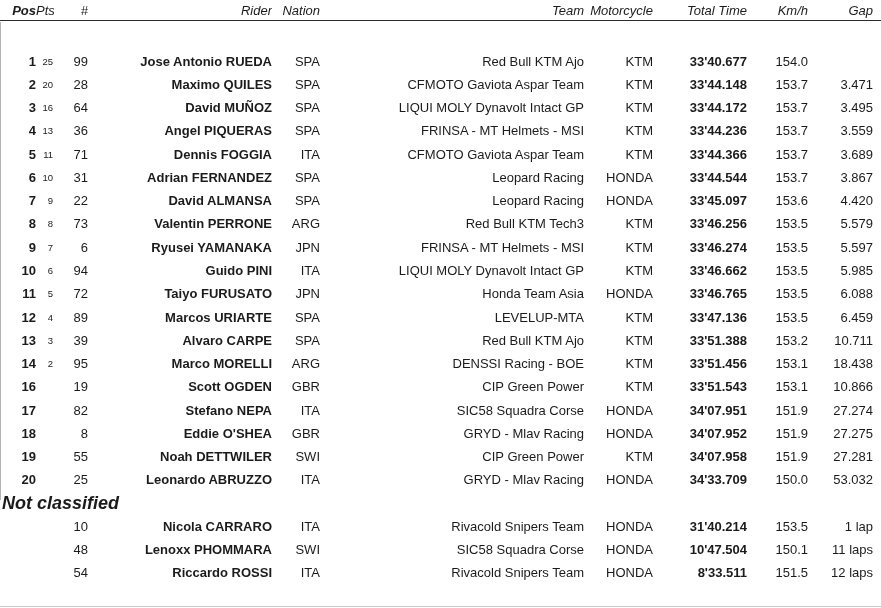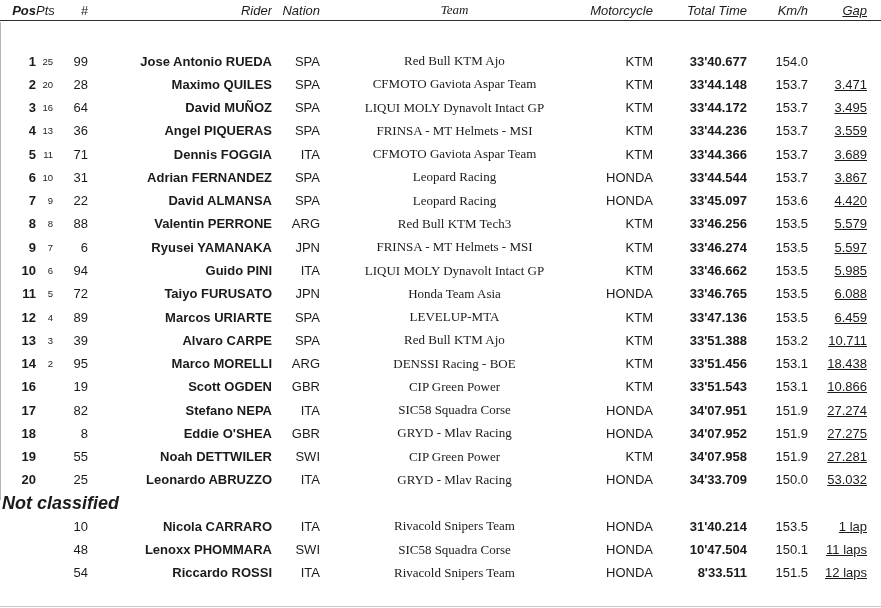--- a/index.html
+++ b/index.html
@@ -29,25 +29,25 @@
   }
   tr.spacer td{height:28.5px;border:none;}
   tbody tr.data-row{height:23.27px;}
   tr.nc-label-row{height:23.27px;}
   
   .c-pos{text-align:right;font-weight:700;}
   .c-pts{text-align:right;font-size:9.5px;padding-right:1px;}
   .c-num{text-align:right;}
   .c-rider{text-align:right;padding-left:5px;font-weight:700;}
   .c-nation{text-align:right;}
-  .c-team{text-align:center;padding-left:5px;font-family:Liberation Serif, serif;}
+  .c-team{text-align:right;padding-left:5px;}
   .c-moto{text-align:right;}
   .c-total{text-align:right;font-weight:700;}
   .c-kmh{text-align:right;}
-  .c-gap{text-align:right;padding-right:14px;text-decoration:underline;}
+  .c-gap{text-align:right;padding-right:8px;}
   th.c-rider,th.c-team{font-weight:400;}
   .nc-label{
     font-weight:700;font-style:italic;font-size:18px;
     text-align:left;padding-left:2px;
   }
   .side-line{
     position:absolute;left:0;top:21.5px;width:1px;height:478px;
     background:var(--side-rule);opacity:.75;
   }
   .bottom-line{
@@ -172,21 +172,21 @@
     <td class="c-nation">SPA</td>
     <td class="c-team">Leopard Racing</td>
     <td class="c-moto">HONDA</td>
     <td class="c-total">33'45.097</td>
     <td class="c-kmh">153.6</td>
     <td class="c-gap">4.420</td>
   </tr>
       <tr class="data-row">
     <td class="c-pos">8</td>
     <td class="c-pts">8</td>
-    <td class="c-num">88</td>
+    <td class="c-num">73</td>
     <td class="c-rider">Valentin PERRONE</td>
     <td class="c-nation">ARG</td>
     <td class="c-team">Red Bull KTM Tech3</td>
     <td class="c-moto">KTM</td>
     <td class="c-total">33'46.256</td>
     <td class="c-kmh">153.5</td>
     <td class="c-gap">5.579</td>
   </tr>
       <tr class="data-row">
     <td class="c-pos">9</td>

